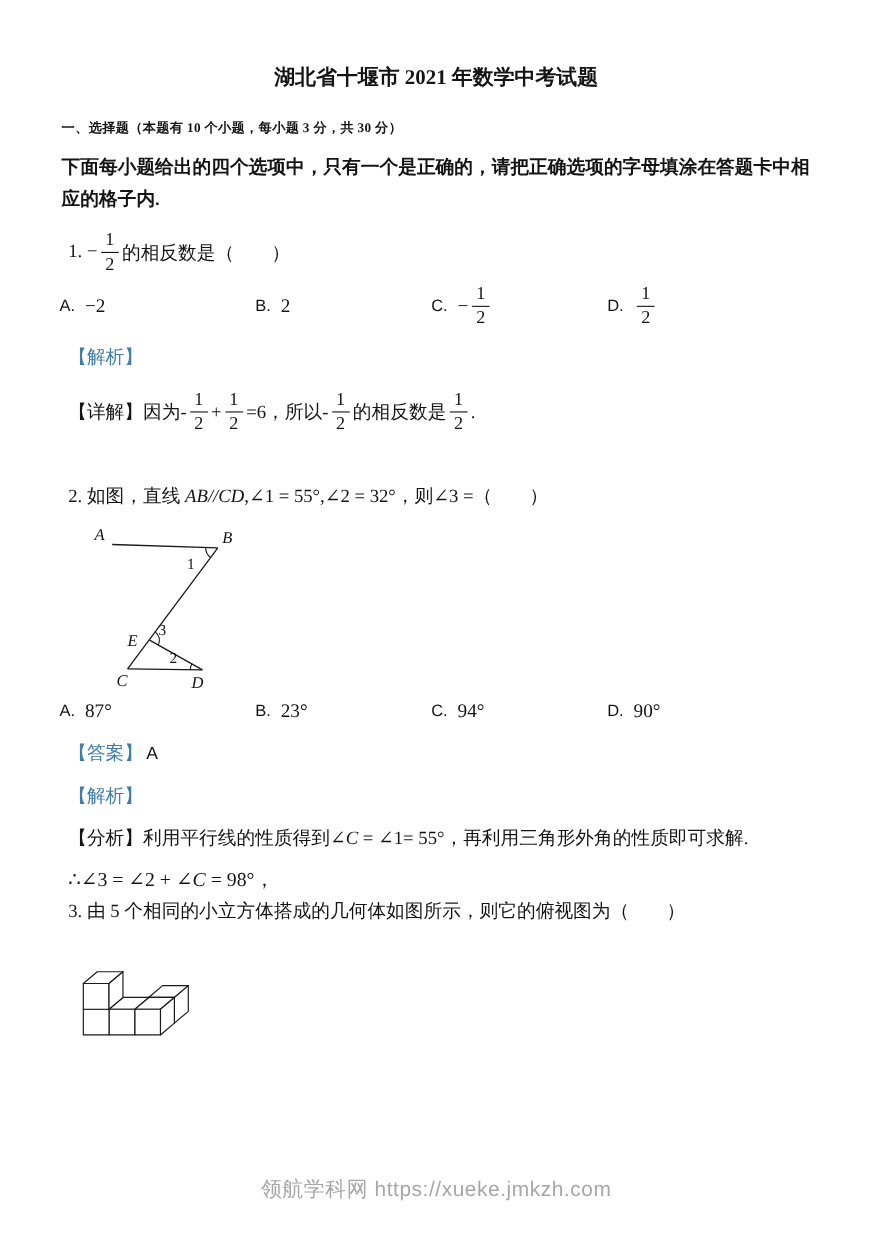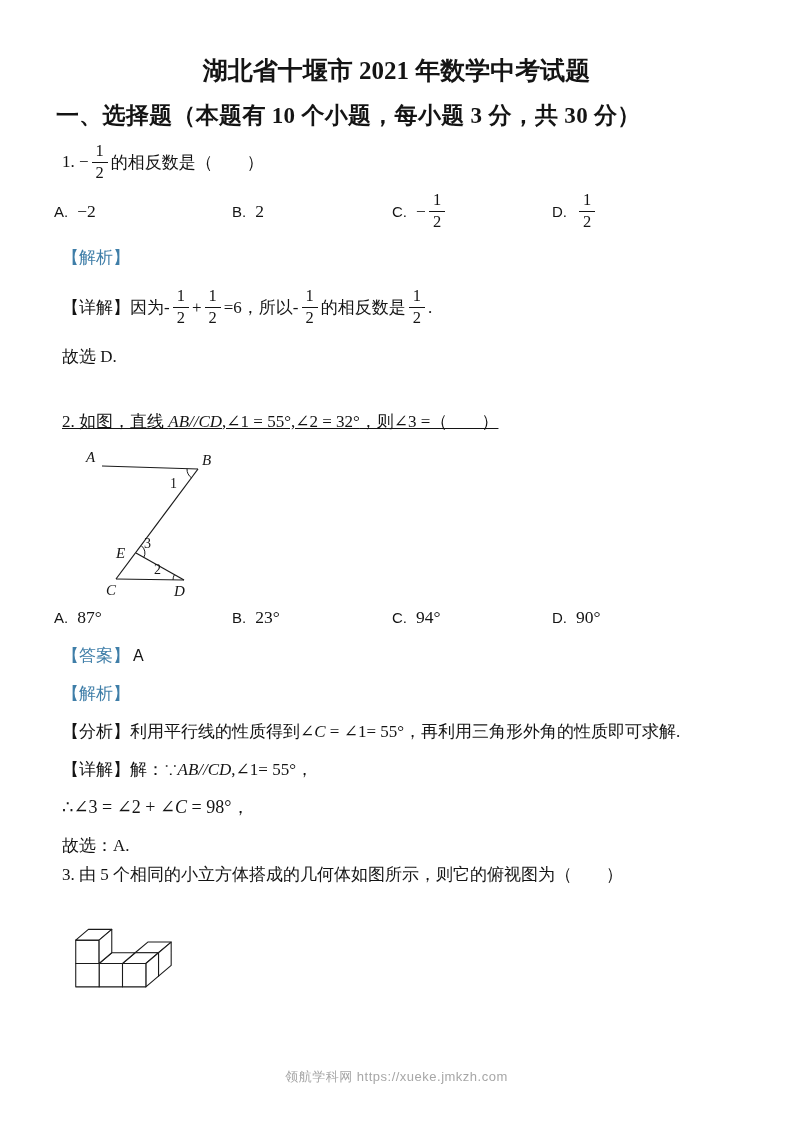--- a/index.html
+++ b/index.html
@@ -6,22 +6,22 @@
   .page{
     position:relative;
     width:793px;height:1122px;
     background:#fff;
     overflow:hidden;
     font-family:"Liberation Serif","DejaVu Serif",serif;
     color:#141414;
     font-size:17px;
   }
   .inner{padding:54px 56px 0 56px;}
-  .title{text-align:center;font-size:25px;font-weight:700;line-height:34px;margin:0 0 16px;}
-  .heading{font-size:23px;font-weight:700;line-height:24px;margin:0 0 9px;letter-spacing:.3px;}
+  .title{text-align:center;font-size:19px;font-weight:700;line-height:34px;margin:0 0 16px;}
+  .heading{font-size:12px;font-weight:700;line-height:24px;margin:0 0 9px;letter-spacing:.3px;}
   .para{font-size:17px;font-weight:700;line-height:29px;margin:0;}
   .row{margin:10px 0 0 6px;}
   .stem-row{display:flex;align-items:center;min-height:48px;flex-wrap:wrap;}
   .opts{display:flex;align-items:center;min-height:42px;margin:4px 0 0 -2px;}
   .opt{display:flex;align-items:center;}
   .opt:nth-child(1){width:178px;}
   .opt:nth-child(2){width:160px;}
   .opt:nth-child(3){width:160px;}
   .opt:nth-child(4){flex:1;}
   .ol{font-family:"Liberation Sans",sans-serif;font-size:15px;margin-right:9px;}
@@ -34,34 +34,35 @@
   .blue{font-weight:400;}
   .ans-letter{font-family:"Liberation Sans",sans-serif;font-size:16px;margin-left:3px;}
   .em-math{font-style:italic;}
   .eq{font-size:18px;}
   .geo-fig{display:block;margin:8px 0 2px 16px;}
   .cube-fig{display:block;margin:8px 0 0 10px;}
   .footer{
     position:absolute;left:0;right:0;top:1068px;
     text-align:center;
     font-family:"Liberation Sans",sans-serif;
-    font-size:13px;letter-spacing:.5px;
+    font-size:19px;letter-spacing:.5px;
   }
   svg text{font-family:"Liberation Serif","DejaVu Serif",serif;}
 </style>
 </head>
 <body>
 
 <div class="page">
   <div class="inner">
 
     <div class="title">湖北省十堰市 2021 年数学中考试题</div>
 
     <div class="heading">一、选择题（本题有 10 个小题，每小题 3 分，共 30 分）</div>
 
+    <p class="para">下面每小题给出的四个选项中，只有一个是正确的，请把正确选项的字母填涂在答题卡中相应的格子内.</p>
 
     <div class="row stem-row">
       <span>1.</span>&nbsp;
       <span class="mid">−</span><span class="frac">
           <span class="fn">1</span>
           <span class="fd">2</span>
         </span>
       <span>的相反数是（　　）</span>
     </div>
 
@@ -114,23 +115,22 @@
           <span class="fd">2</span>
         </span>
         <span>的相反数是</span>
         <span class="frac">
           <span class="fn">1</span>
           <span class="fd">2</span>
         </span>
         <span>.</span>
     </div>
 
-    <div class="line">故选 D.</div>
-
-    <div class="line" style="margin-top:40px;text-decoration:underline;">
+
+    <div class="line" style="margin-top:40px;">
       <span>2. 如图，直线 </span><span class="em-math">AB//CD</span><span>,∠1 = 55°,∠2 = 32°</span><span>，则∠3 =（　　）</span>
     </div>
 
     <svg class="geo-fig" width="150" height="158" viewBox="0 0 150 158">
       <g stroke="#1a1a1a" stroke-width="1.2" fill="none">
         <path d="M30,24 L126,27"></path>
         <path d="M126,27 L44,137"></path>
         <path d="M64,111 L112,138"></path>
         <path d="M44,137 L112,138"></path>
       </g>
@@ -177,30 +177,26 @@
     </div>
 
     <div class="line">
       <span class="blue" style="color: rgb(63, 126, 168);">【解析】</span>
     </div>
 
     <div class="line">
       <span>【分析】</span><span>利用平行线的性质得到∠</span><span class="em-math">C</span><span> = ∠1= 55°，再利用三角形外角的性质即可求解.</span>
     </div>
 
-    <div class="line">
-      <span>【详解】</span><span>解：∵</span><span class="em-math">AB//CD</span><span>,∠1= 55°，</span>
-    </div>
 
 
     <div class="line eq">
       <span>∴∠3 = ∠2 + ∠</span><span class="em-math">C</span><span> = 98°，</span>
     </div>
 
-    <div class="line">故选：A.</div>
 
 
     <div class="line" style="margin-top:4px;">3. 由 5 个相同的小立方体搭成的几何体如图所示，则它的俯视图为（　　）</div>
 
     <svg class="cube-fig" width="112" height="98" viewBox="0 0 115 100">
       <g fill="#ffffff" stroke="#1a1a1a" stroke-width="1.1" stroke-linejoin="round">
 
         <polygon points="71,59 95,59 95,83 71,83"></polygon>
         <polygon points="71,59 84,48 108,48 95,59"></polygon>
         <polygon points="95,59 108,48 108,72 95,83"></polygon>

